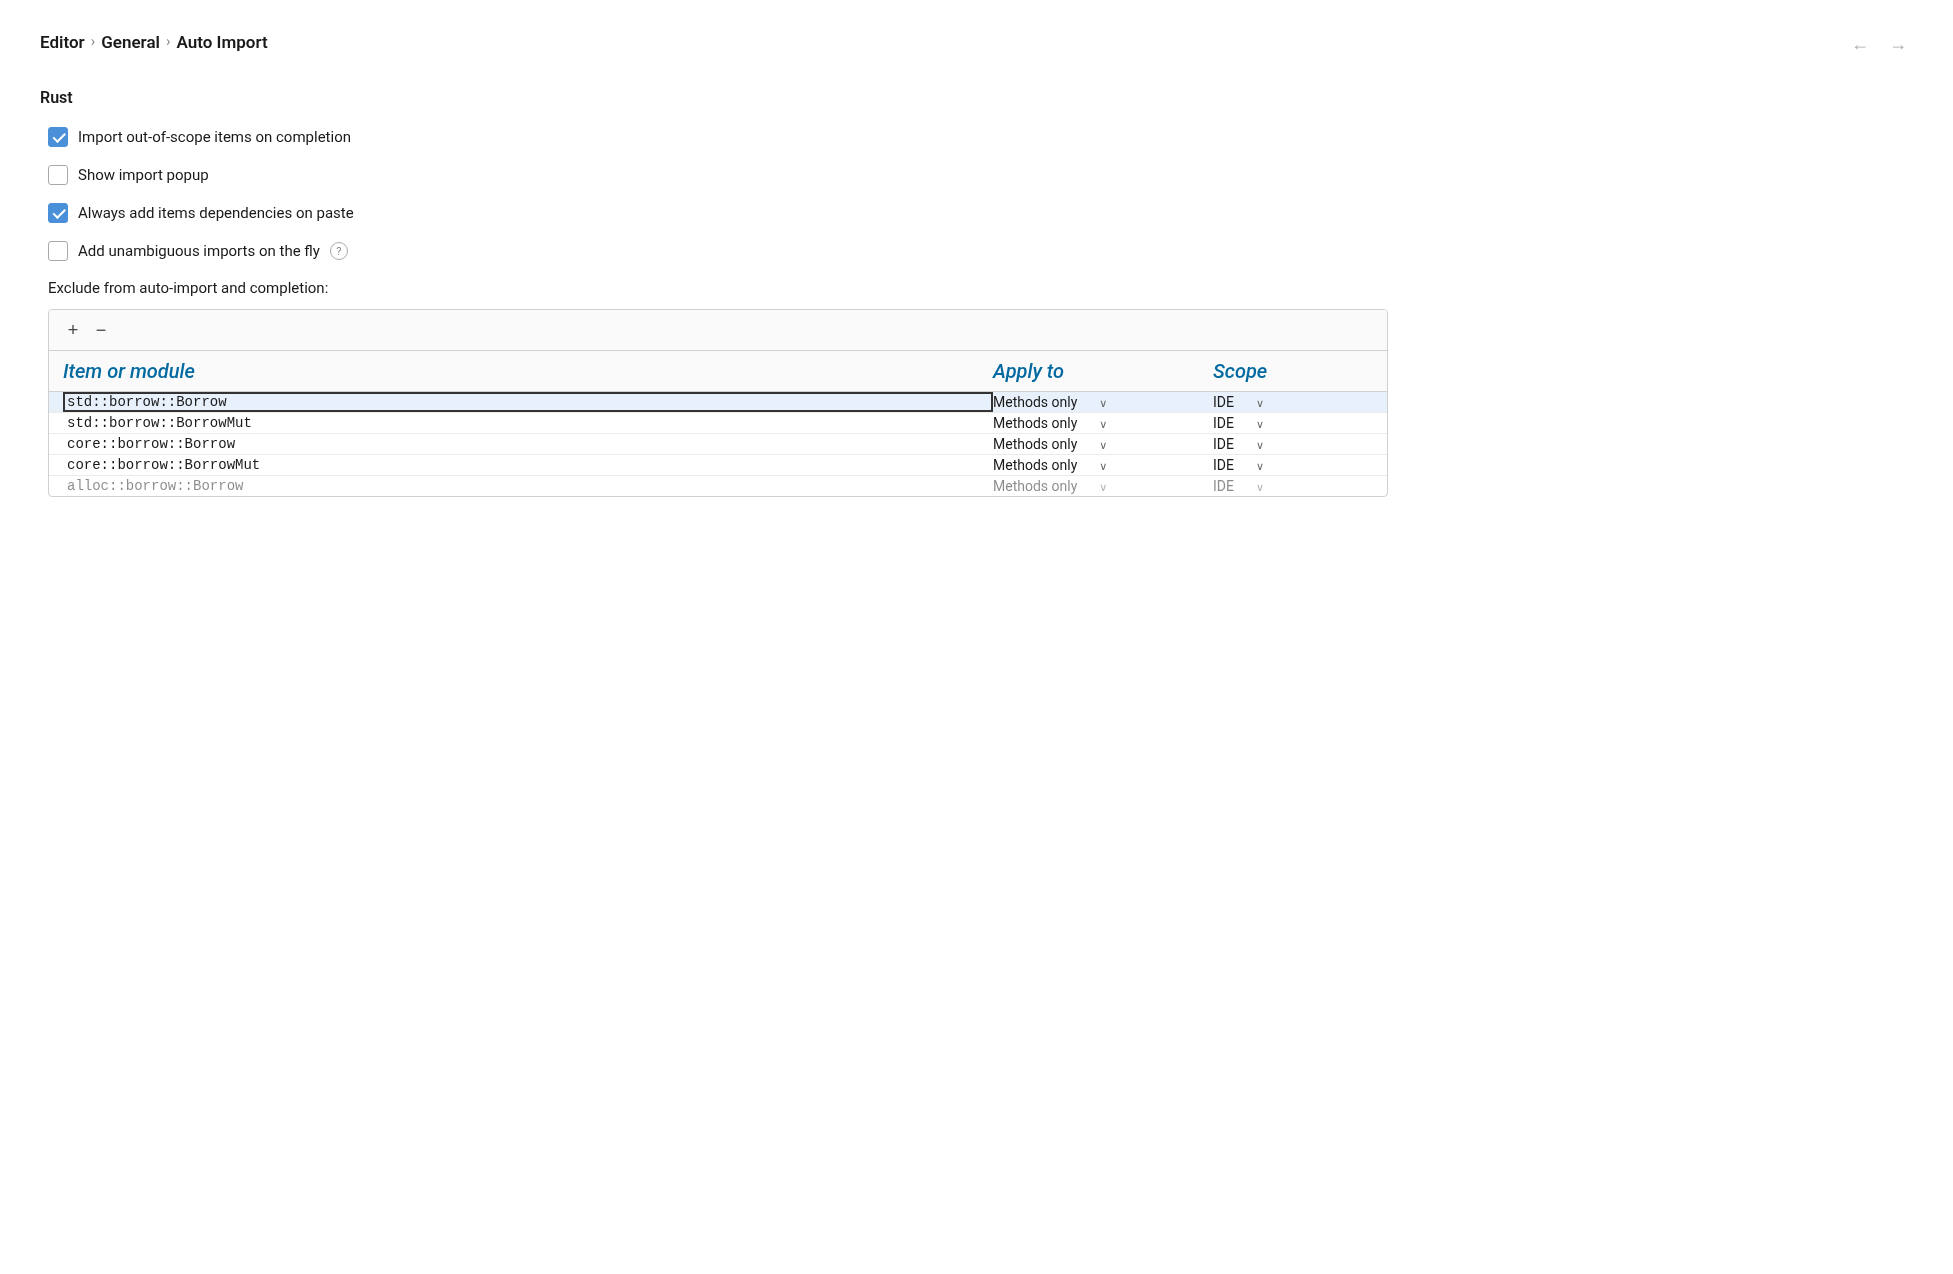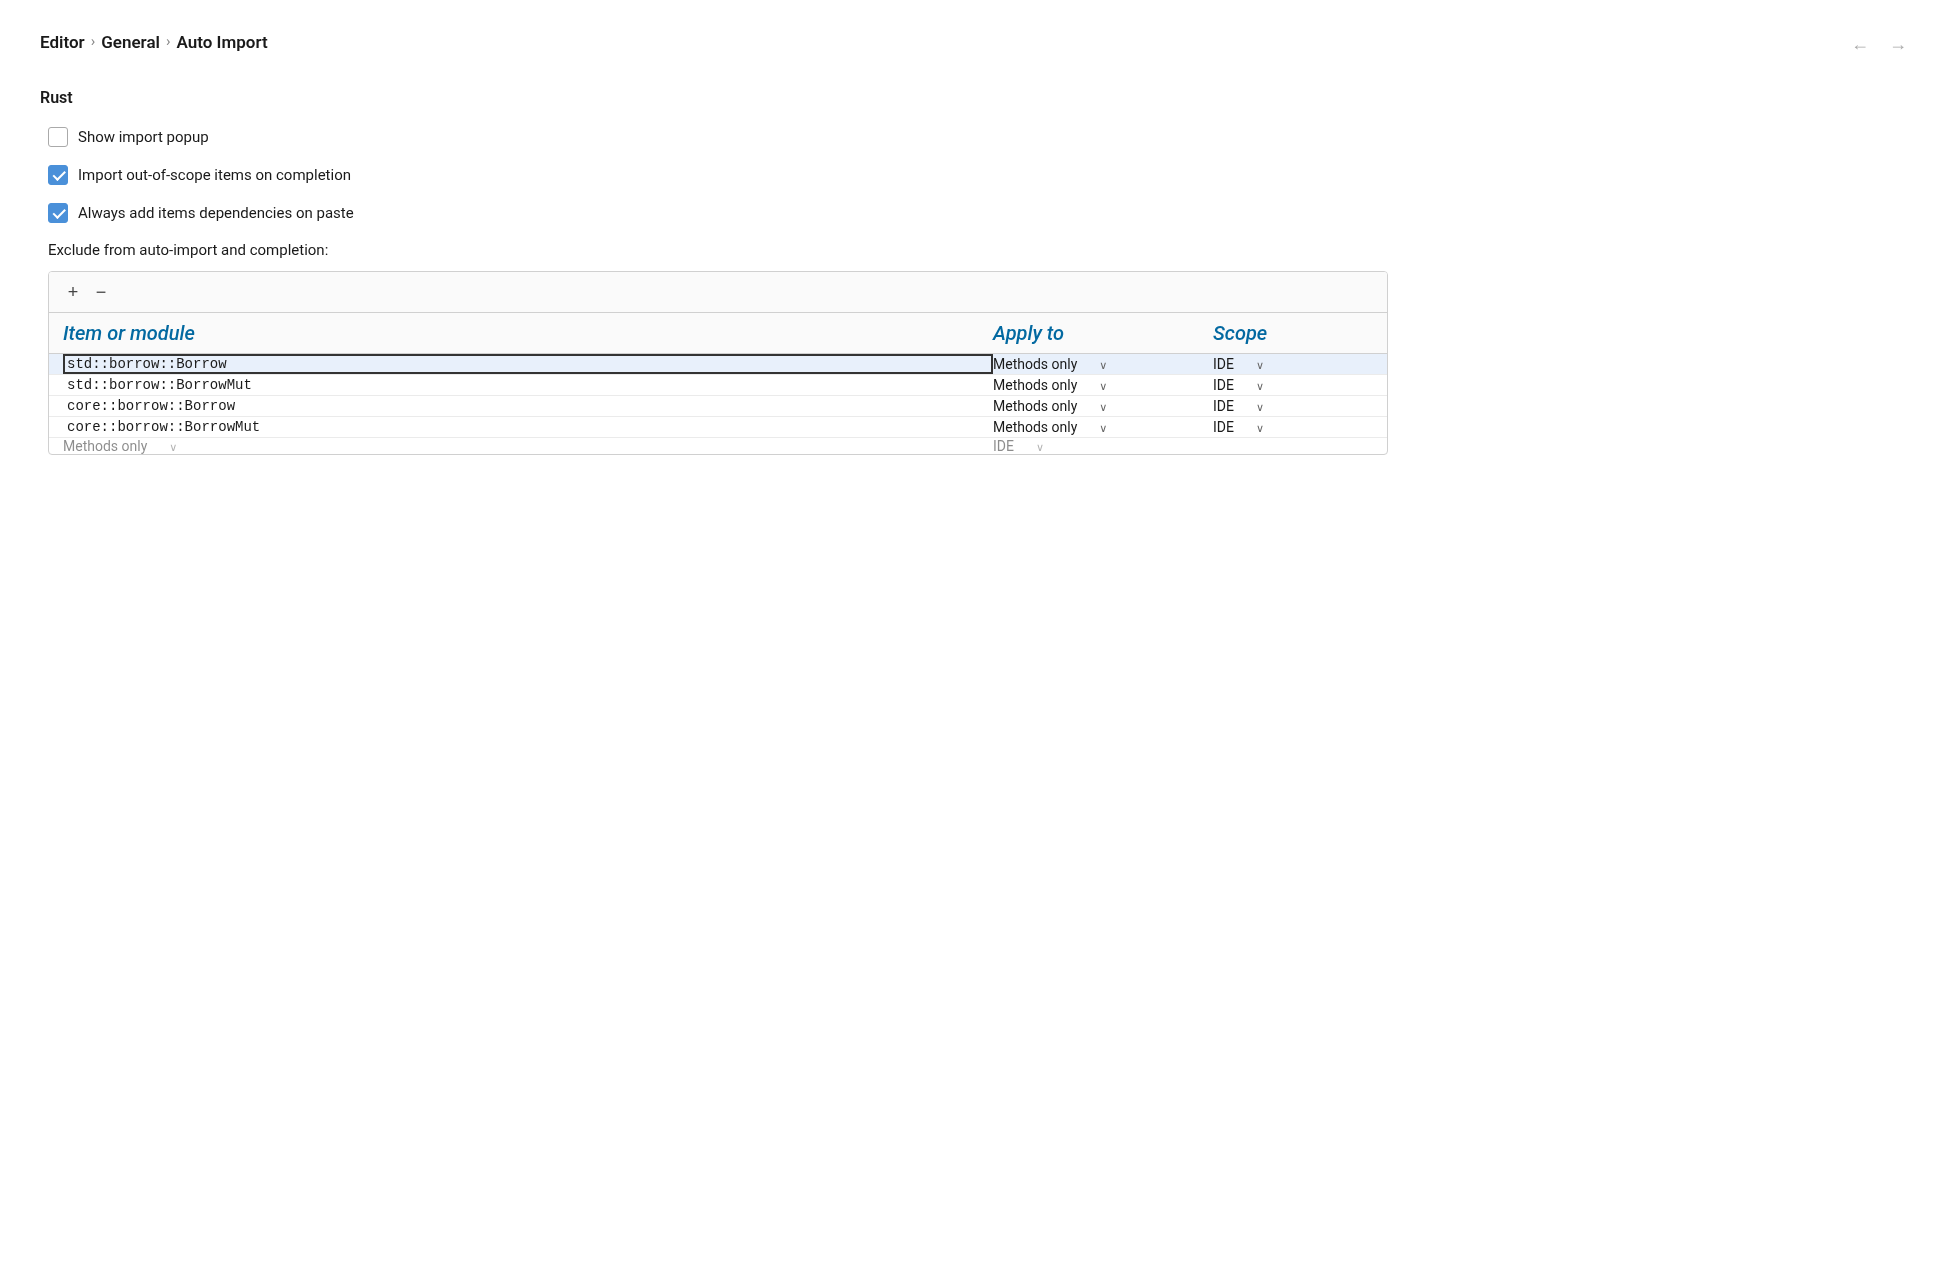--- a/index.html
+++ b/index.html
@@ -234,30 +234,35 @@
     <span class="breadcrumb-separator">›</span>
     <span>General</span>
     <span class="breadcrumb-separator">›</span>
     <span>Auto Import</span>
   </div>
 
   <div class="section-title">Rust</div>
 
   <div id="checkboxes-container">
       <div class="checkbox-row">
+        <div class="checkbox checked"></div>
+        <span class="checkbox-label">Import out-of-scope items on completion</span>
+      </div>
+      <div class="checkbox-row">
         <div class="checkbox"></div>
         <span class="checkbox-label">Show import popup</span>
-      </div>
-      <div class="checkbox-row">
-        <div class="checkbox checked"></div>
-        <span class="checkbox-label">Import out-of-scope items on completion</span>
       </div>
       <div class="checkbox-row">
         <div class="checkbox checked"></div>
         <span class="checkbox-label">Always add items dependencies on paste</span>
+      </div>
+      <div class="checkbox-row">
+        <div class="checkbox"></div>
+        <span class="checkbox-label">Add unambiguous imports on the fly</span>
+        <span class="help-icon">?</span>
       </div>
     </div>
 
   <div class="exclude-label" style="margin-top: 16px; margin-bottom: 12px;">Exclude from auto-import and completion:</div>
 
   <div class="table-container">
     <div class="table-toolbar">
       <button class="toolbar-btn">+</button>
       <button class="toolbar-btn">−</button>
     </div>
@@ -305,20 +310,21 @@
           <div class="apply-cell">
             <span>Methods only</span>
             <span class="dropdown-arrow">∨</span>
           </div>
           <div class="scope-cell">
             <span>IDE</span>
             <span class="dropdown-arrow">∨</span>
           </div>
         </div>
         <div class="table-row row-faded">
+          <div class="item-cell">alloc::borrow::Borrow</div>
           <div class="apply-cell">
             <span>Methods only</span>
             <span class="dropdown-arrow">∨</span>
           </div>
           <div class="scope-cell">
             <span>IDE</span>
             <span class="dropdown-arrow">∨</span>
           </div>
         </div>
       </div>

